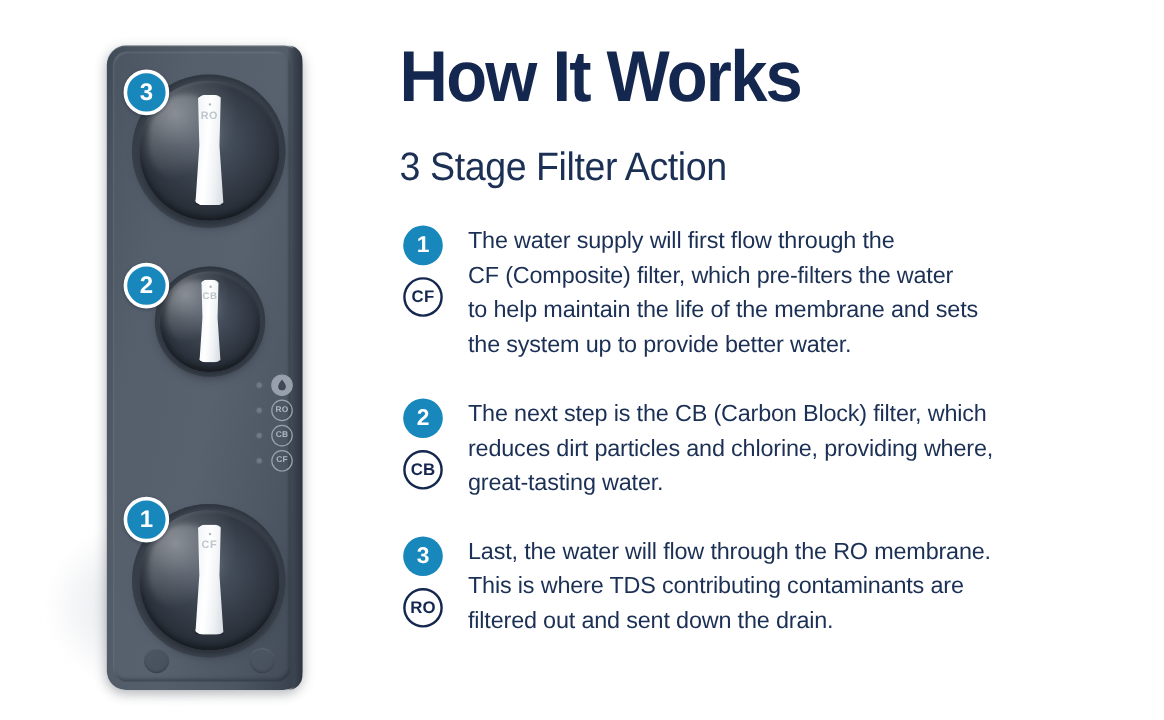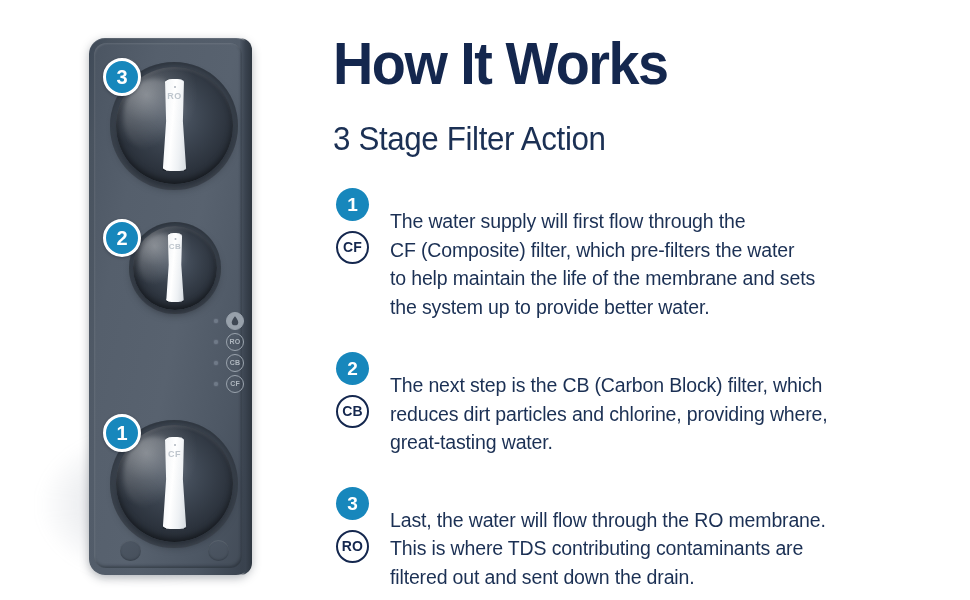--- a/index.html
+++ b/index.html
@@ -350,21 +350,20 @@
   .step-text {
     flex: 1;
     color: #1b3054;
     font-family: "Liberation Sans", sans-serif;
     font-weight: 400;
     font-size: 19.5px;
     line-height: 28.5px;
     letter-spacing: -0.15px;
     padding-top: 2px;
     white-space: pre-line;
-    margin-top: 20px;
   }
 </style>
 </head>
 <body>
 
 <div class="page">
 
   <div class="device-area">
 
     <div class="device-shadow"></div>

